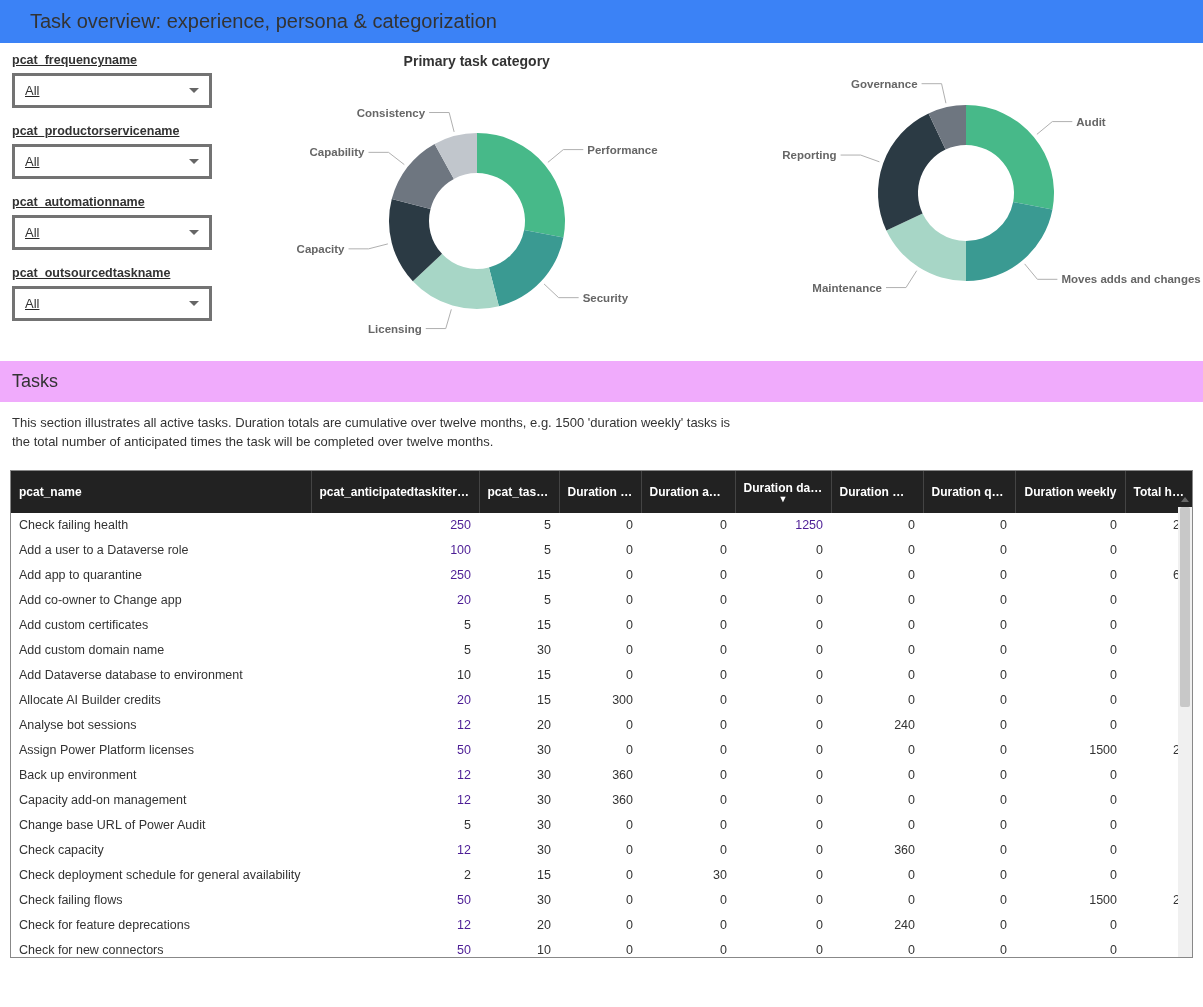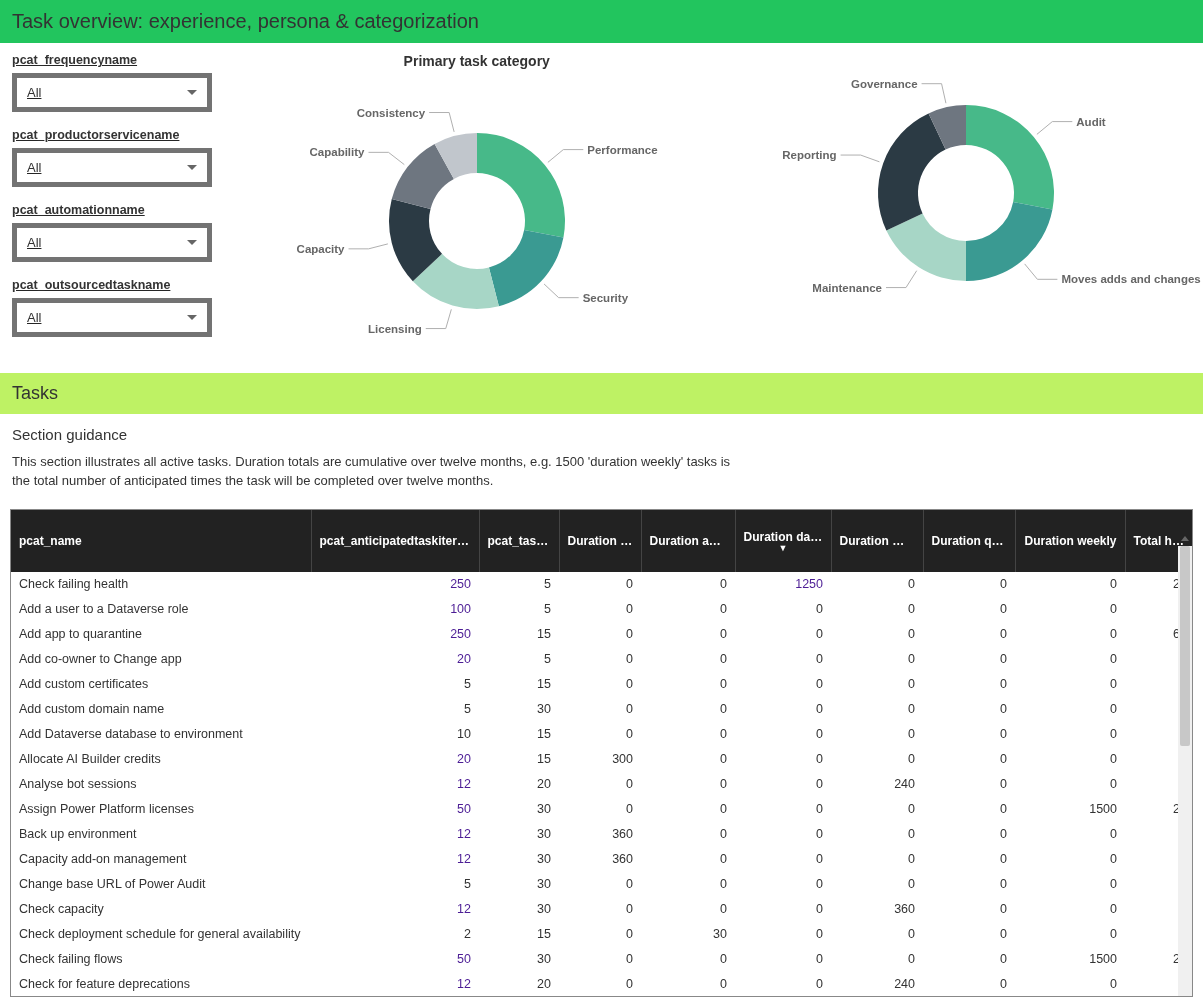--- a/index.html
+++ b/index.html
@@ -4,42 +4,42 @@
 <style>
   * { box-sizing: border-box; margin: 0; padding: 0; }
   body {
     font-family: "Segoe UI", Arial, sans-serif;
     font-size: 13px;
     color: #252525;
     background: #fff;
     width: 1203px;
   }
   .header-bar {
-    background: #22c55e;
-    padding: 10px 12px;
+    background: #3b82f6;
+    padding: 10px 30px;
     font-size: 20px;
     color: #333;
   }
   .top-section {
     display: flex;
     padding: 10px 12px 20px 12px;
   }
   .filters {
     width: 200px;
     flex-shrink: 0;
   }
   .filter-block { margin-bottom: 16px; text-decoration: underline; }
   .filter-label {
     font-size: 12.5px;
     font-weight: 600;
     color: #333;
     margin-bottom: 6px;
   }
   .filter-dropdown {
-    border: 5px solid #737373;
+    border: 3px solid #737373;
     padding: 7px 10px;
     display: flex;
     justify-content: space-between;
     align-items: center;
     font-size: 13px;
     color: #333;
     cursor: pointer;
     background: #fff;
   }
   .chevron {
@@ -56,21 +56,21 @@
     font-weight: bold;
   }
   .chart-col { flex: 1; text-align: center; }
   .chart-title { font-size: 14px; color: #333; margin-bottom: 12px; }
   .donut-wrap { position: relative; width: 380px; height: 260px; margin: 0 auto; }
   .donut-wrap svg { width: 100%; height: 100%; overflow: visible; }
   .seg-label { font-size: 11.5px; fill: #666; }
   .lead-line { stroke: #b0b0b0; stroke-width: 1; fill: none; }
 
   .tasks-header {
-    background: #bef264;
+    background: #f0abfc;
     padding: 10px 12px;
     font-size: 18px;
     color: #333;
   }
   .guidance {
     padding: 12px;
   }
   .guidance-title { font-size: 15px; color: #333; margin-bottom: 10px; }
   .guidance-text { font-size: 13px; color: #333; max-width: 730px; line-height: 1.45; }
 
@@ -98,21 +98,21 @@
     width: calc(100% - 14px);
     border-collapse: collapse;
     table-layout: fixed;
   }
   thead th {
     background: #222;
     color: #fff;
     font-weight: 600;
     font-size: 12px;
     text-align: left;
-    padding: 20px 8px;
+    padding: 10px 8px;
     border-right: 1px solid #444;
     white-space: nowrap;
     overflow: hidden;
     text-overflow: ellipsis;
   }
   thead th.num { text-align: right; }
   tbody td {
     padding: 5.5px 8px;
     font-size: 12.5px;
     color: #333;
@@ -212,21 +212,20 @@
             <path class="lead-line" d="M 169.9308217915181 50.21565790163524 L 165.56795696358725 30.697322662860287 L 145.56795696358725 30.697322662860287"></path>
             <text class="seg-label" x="141.56795696358725" y="34.69732266286029" text-anchor="end">Governance</text>
           </svg></div>
       </div>
     </div>
 </div>
 
 <div class="tasks-header">Tasks</div>
 
 <div class="guidance">
-  <div class="guidance-title">Section guidance</div>
   <div class="guidance-text">This section illustrates all active tasks. Duration totals are cumulative over twelve months, e.g. 1500 'duration weekly' tasks is the total number of anticipated times the task will be completed over twelve months.</div>
 </div>
 
 <div class="table-container">
   <table>
     <colgroup>
       <col class="c-name">
         <col class="c-ant">
         <col class="c-dur">
         <col class="c-adhoc">

